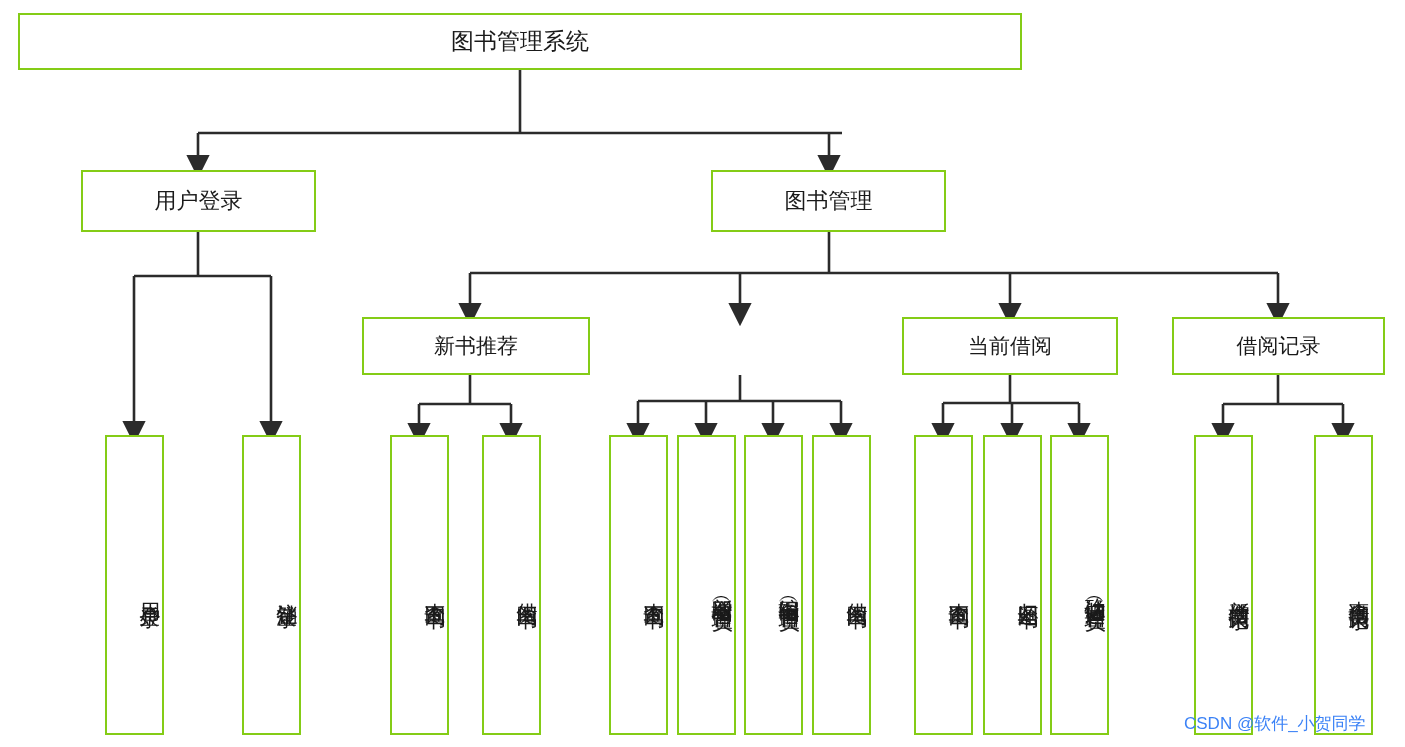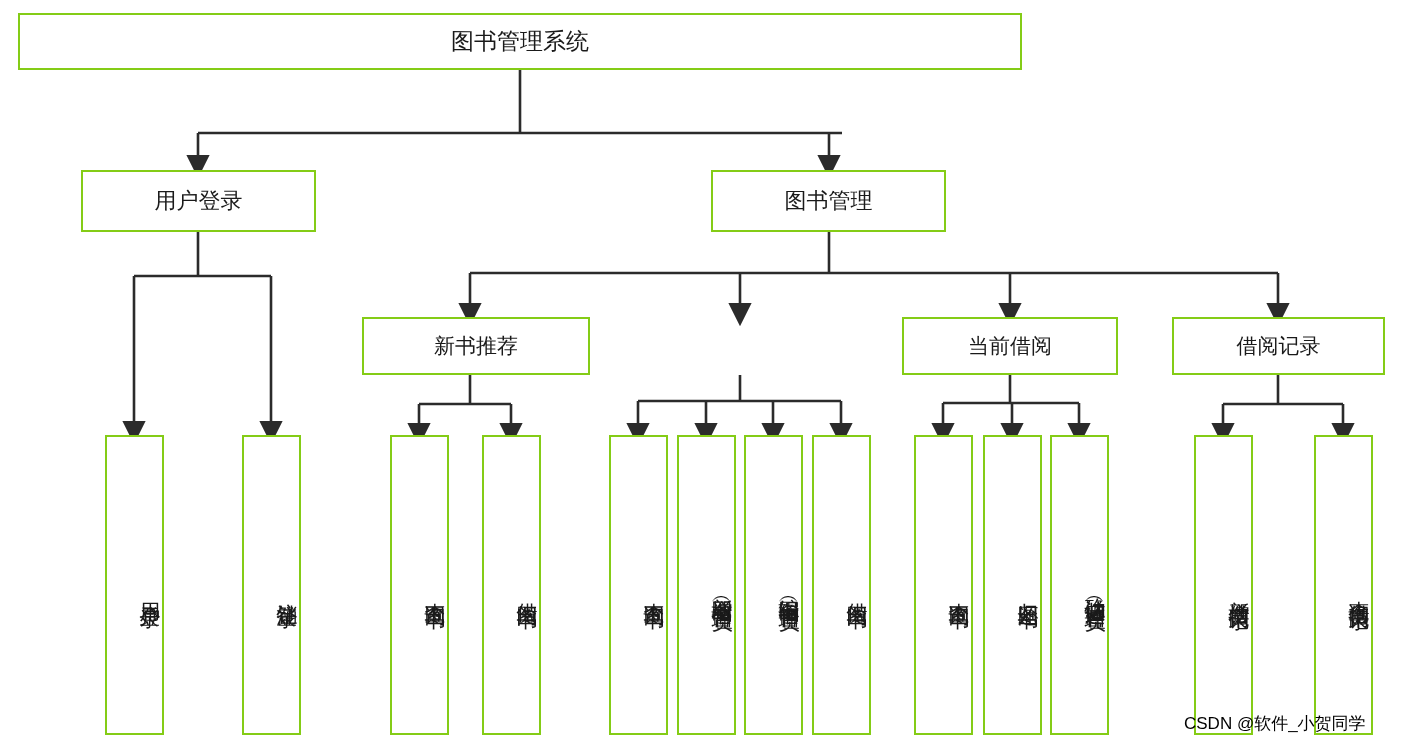--- a/index.html
+++ b/index.html
@@ -46,21 +46,21 @@
   .node .label{
     display:block;
     line-height:1.18;
     white-space:pre-wrap;
   }
   #watermark{
     position:absolute;
     left:1184px;
     top:712px;
     font-size:17px;
-    color:#000000;
+    color:#3b82f6;
     white-space:nowrap;
     user-select:none;
   }
 </style>
 </head>
 <body>
 
 <div id="stage">
 
   <svg id="edges" viewBox="0 0 1405 747">

